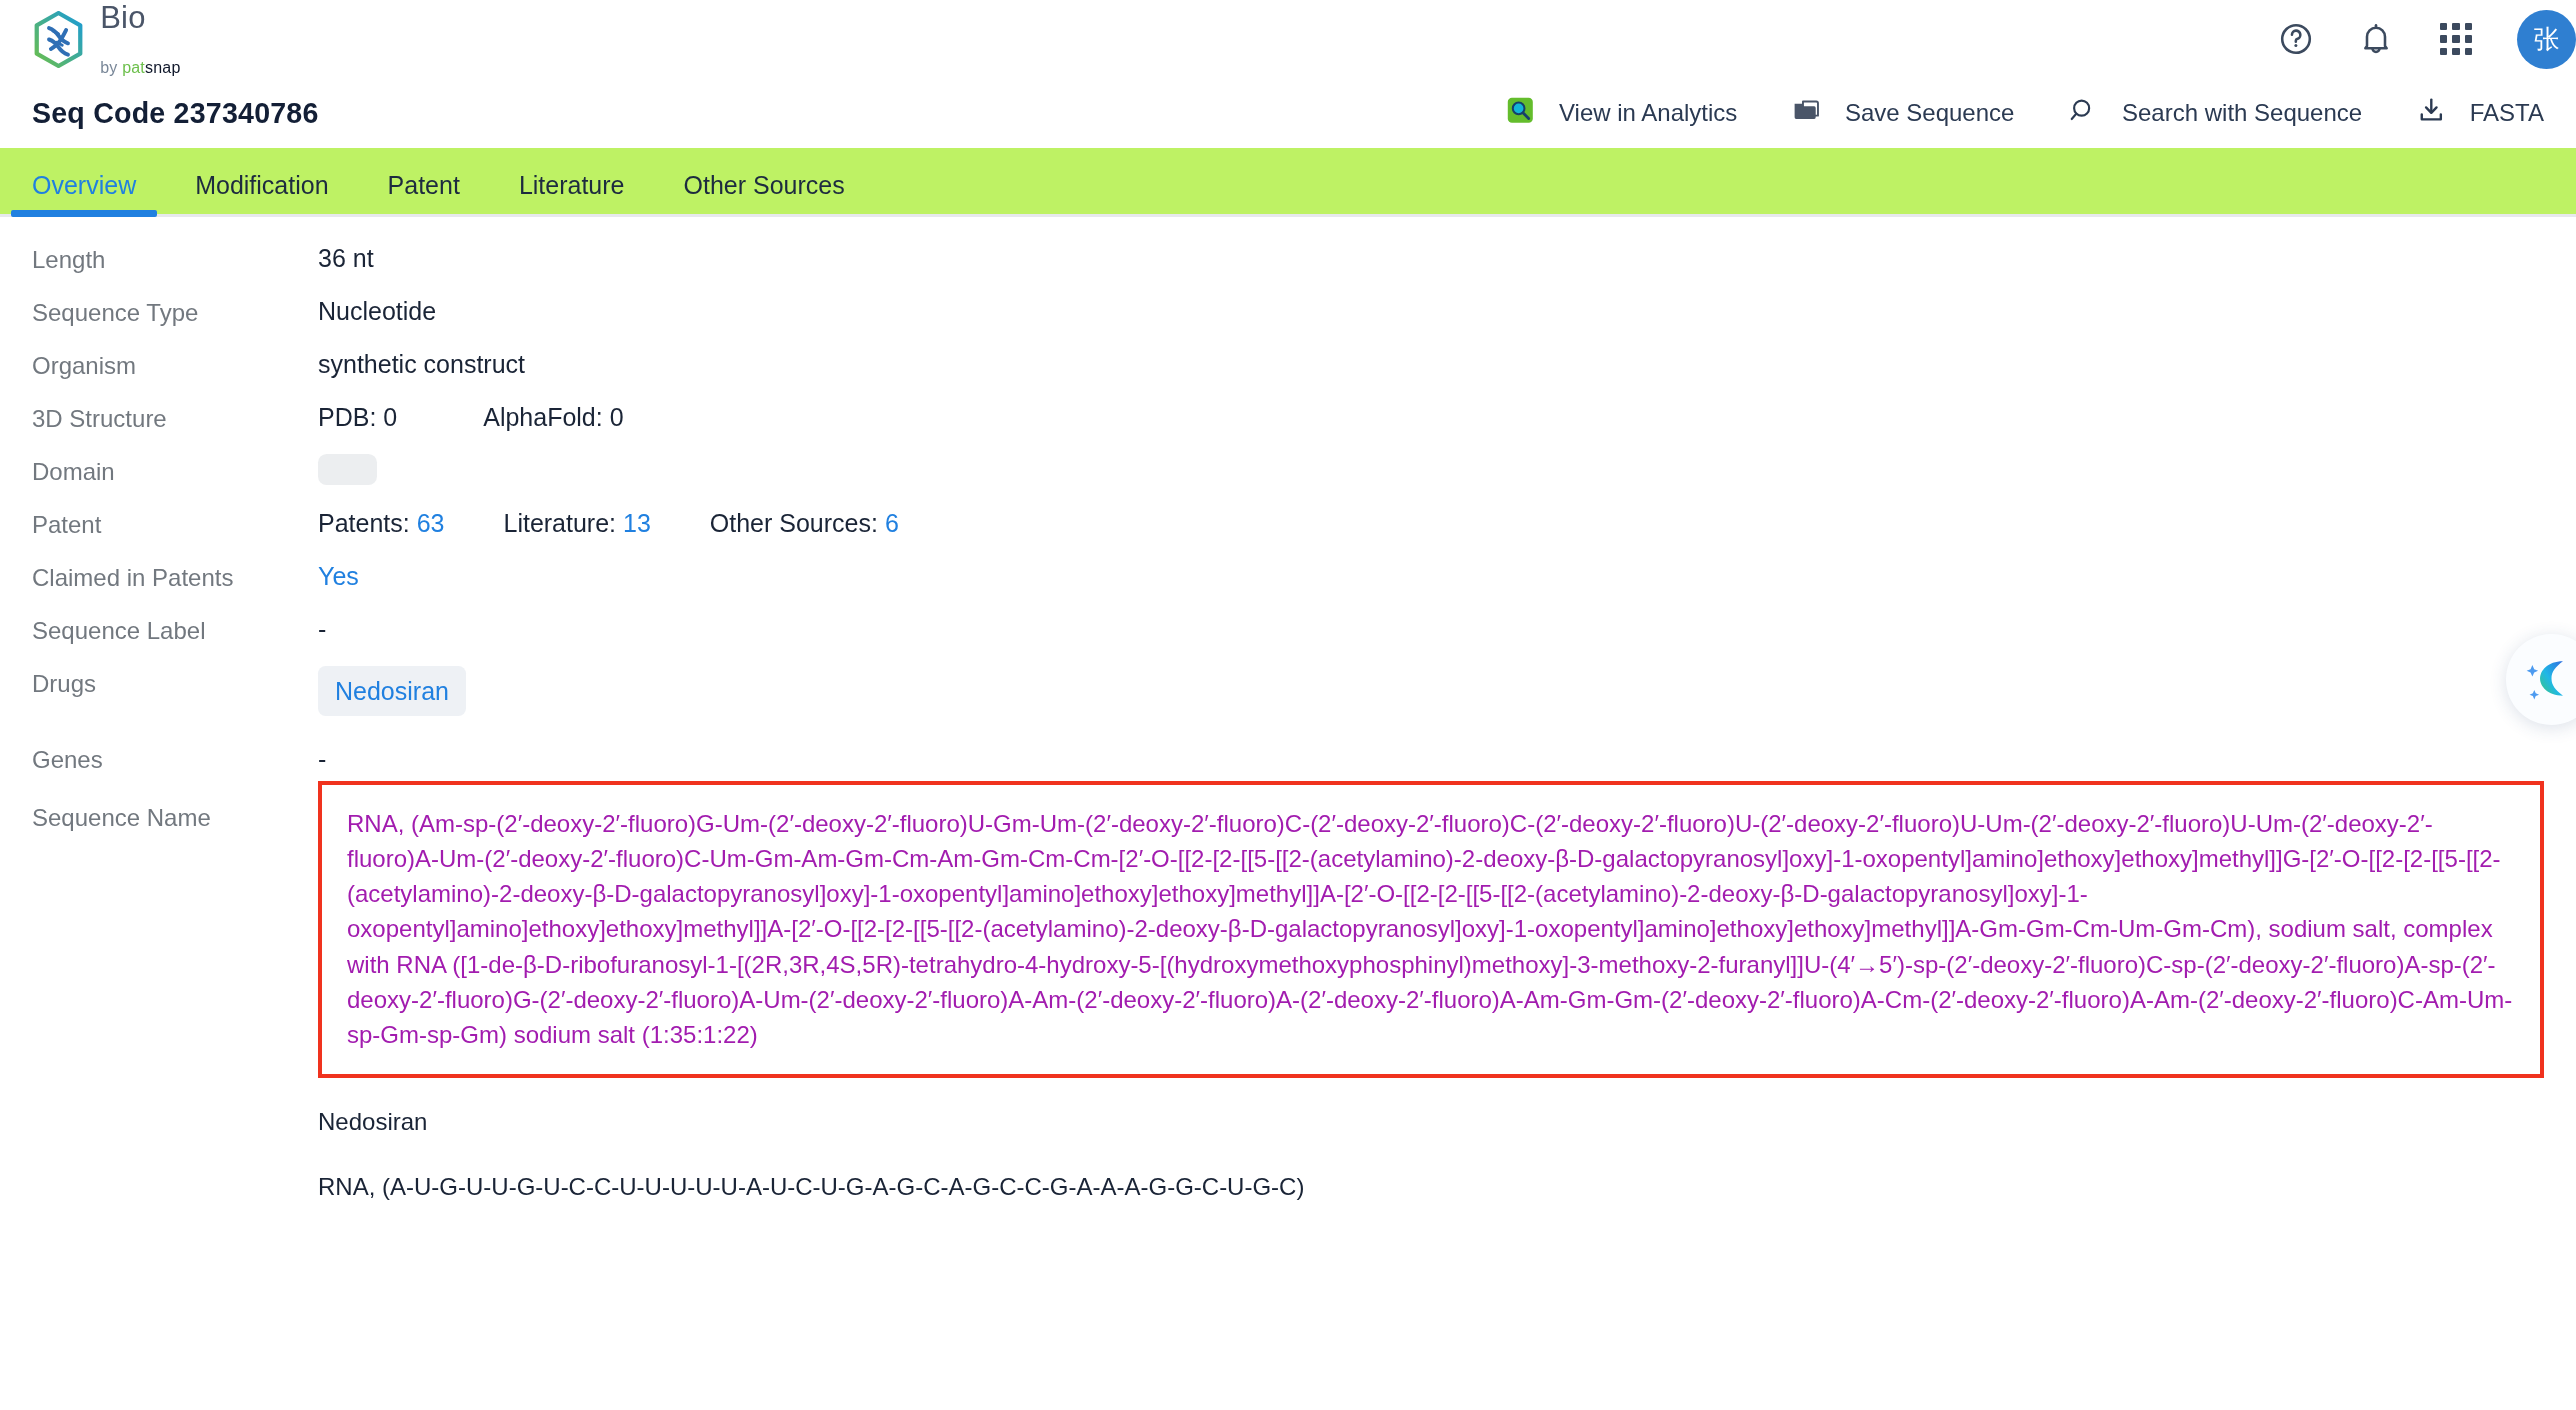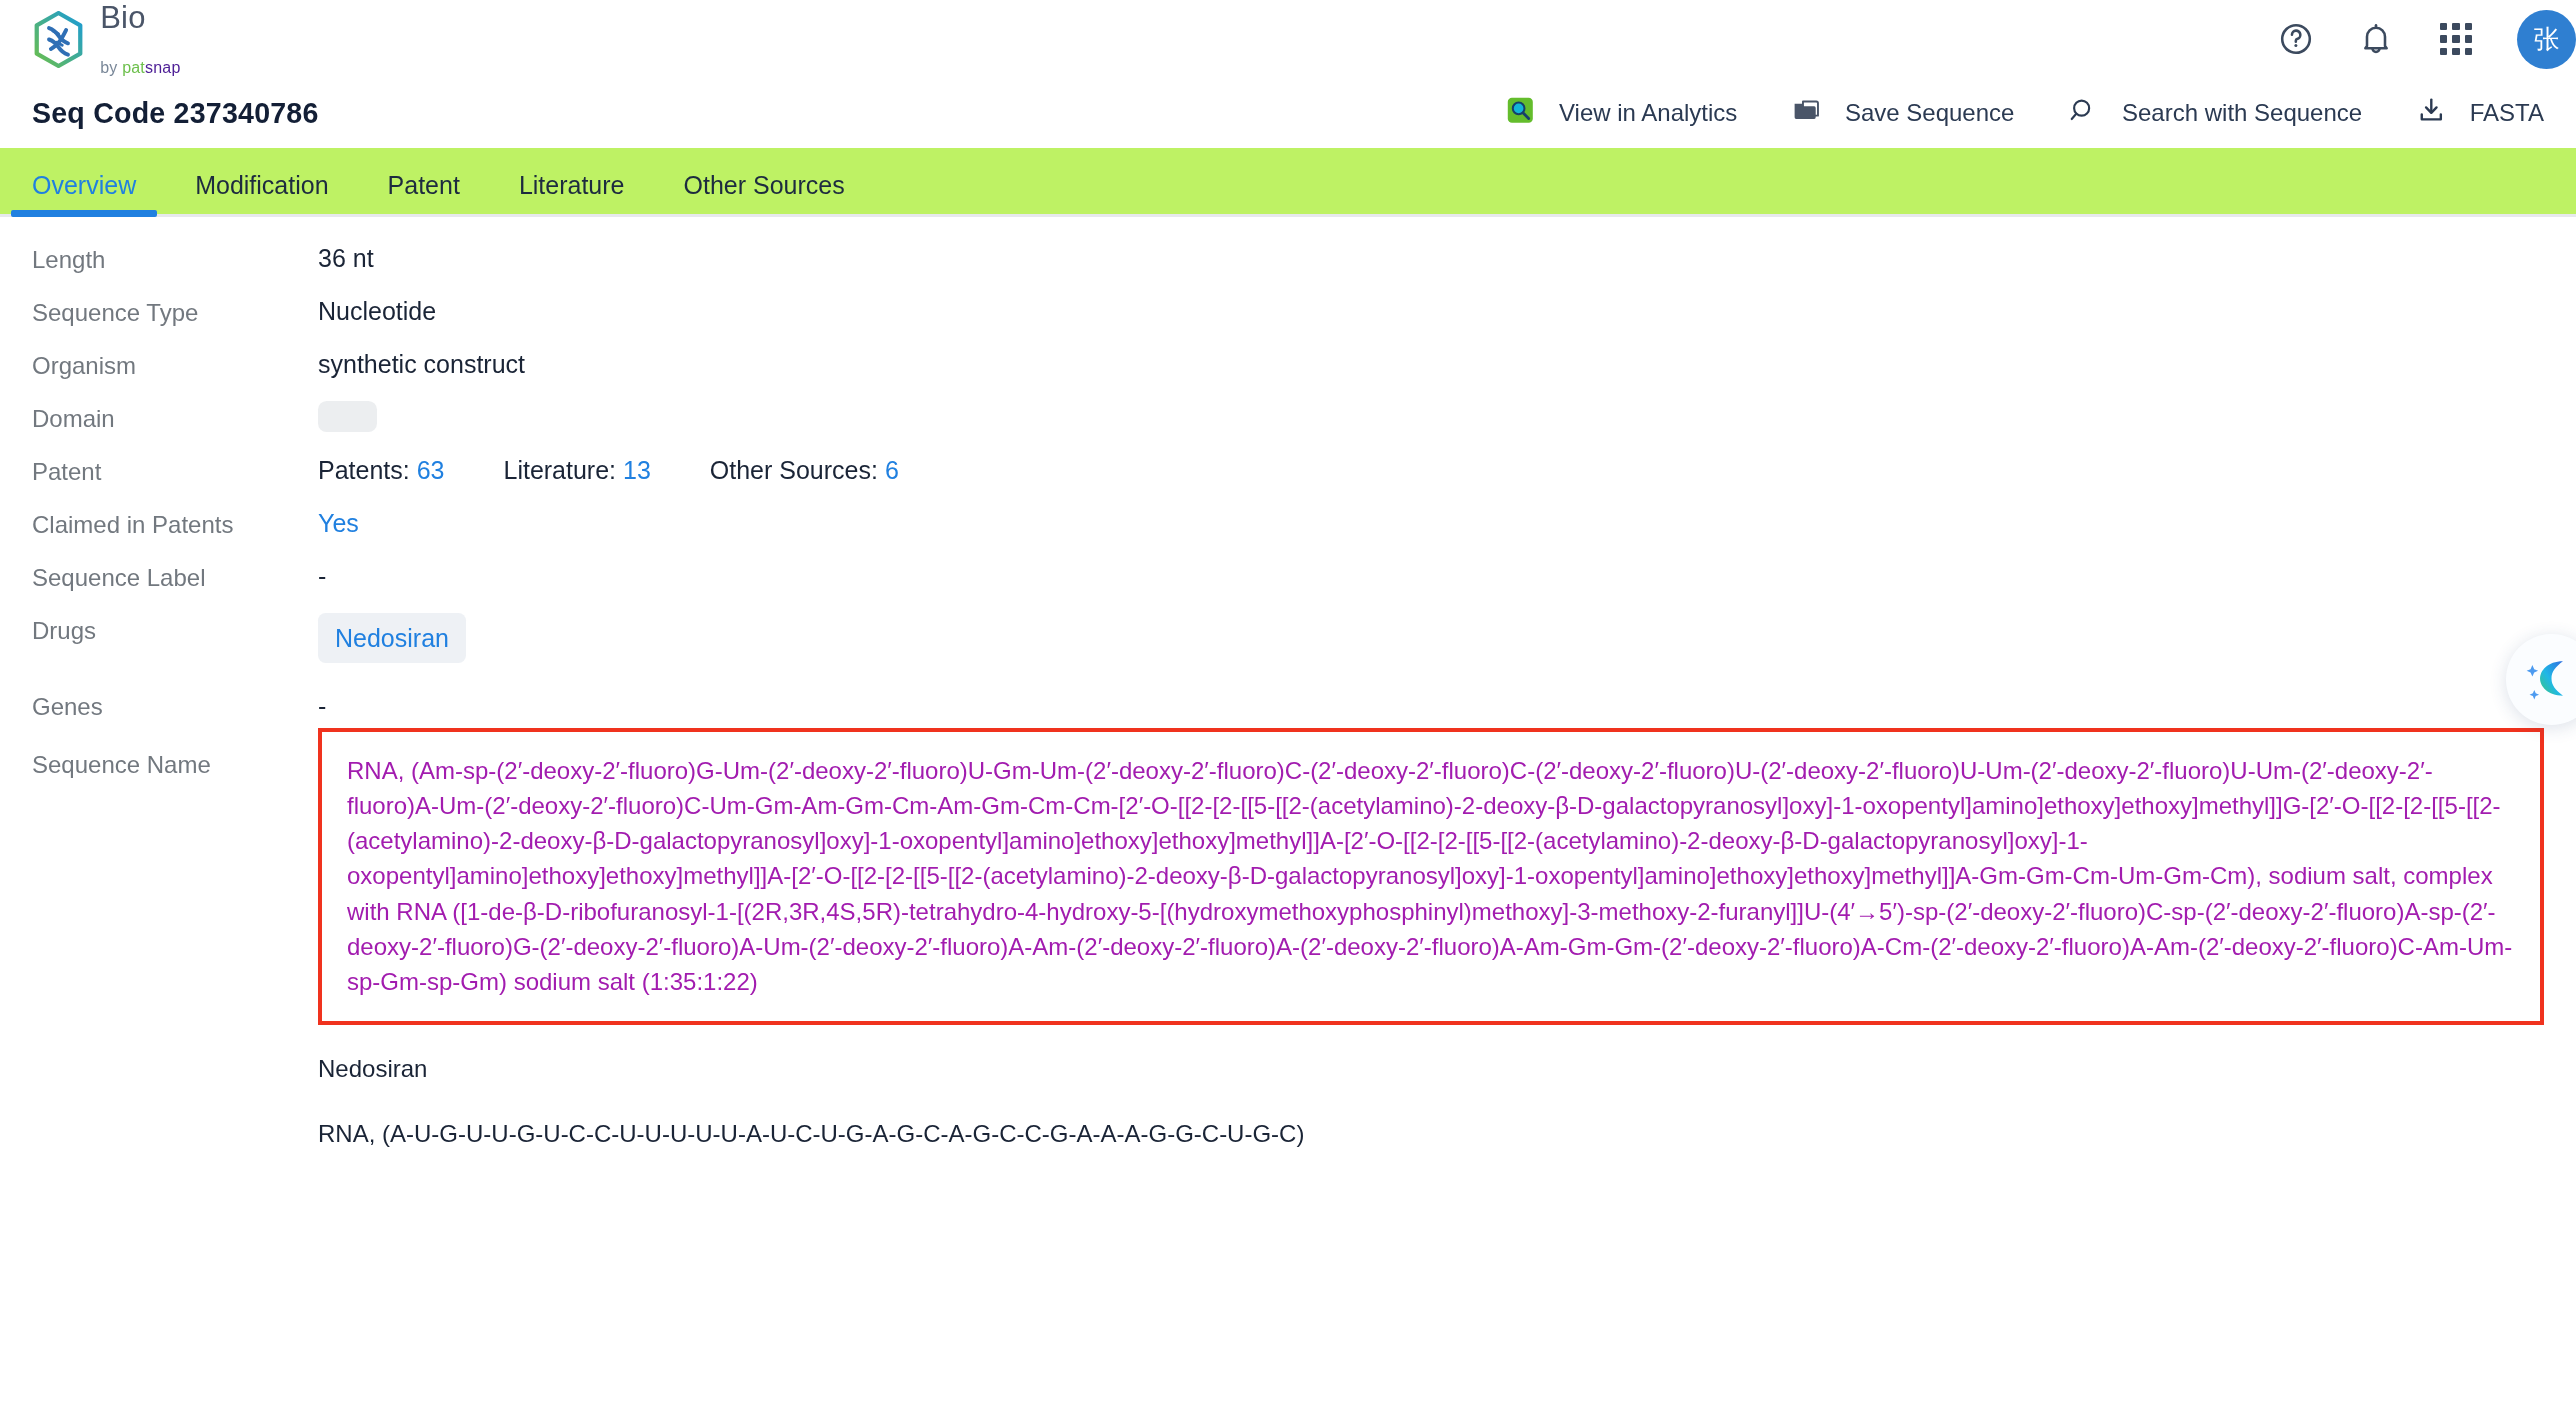--- a/index.html
+++ b/index.html
@@ -33,21 +33,21 @@
     color: #4a5568;
     letter-spacing: 0.2px;
   }
   .brand-sub {
     font-size: 16px;
     margin-top: 5.7px;
     color: #6b7a8d;
     letter-spacing: 0.2px;
   }
   .brand-sub .pat { color: #6cbf4b; }
-  .brand-sub .snap { color: #4c1d95; }
+  .brand-sub .snap { color: #0f172a; }
   .brand-sub .by { color: #7a8899; }
 
   .topbar-right {
     margin-left: auto;
     display: flex;
     align-items: center;
     gap: 42px;
     padding-right: 0;
   }
   .icon-btn {
@@ -361,20 +361,28 @@
   <div class="row">
     <div class="row-label">Sequence Type</div>
     <div class="row-value">Nucleotide</div>
   </div>
 
   <div class="row">
     <div class="row-label">Organism</div>
     <div class="row-value">synthetic construct</div>
   </div>
 
+  <div class="row">
+    <div class="row-label">3D Structure</div>
+    <div class="row-value">
+      <span>PDB: 0</span>
+      <span class="val-gap"></span>
+      <span>AlphaFold: 0</span>
+    </div>
+  </div>
 
   <div class="row">
     <div class="row-label">Domain</div>
     <div class="row-value">
       <span class="chip-empty"></span>
     </div>
   </div>
 
   <div class="row row-sources">
     <div class="row-label">Patent</div>

